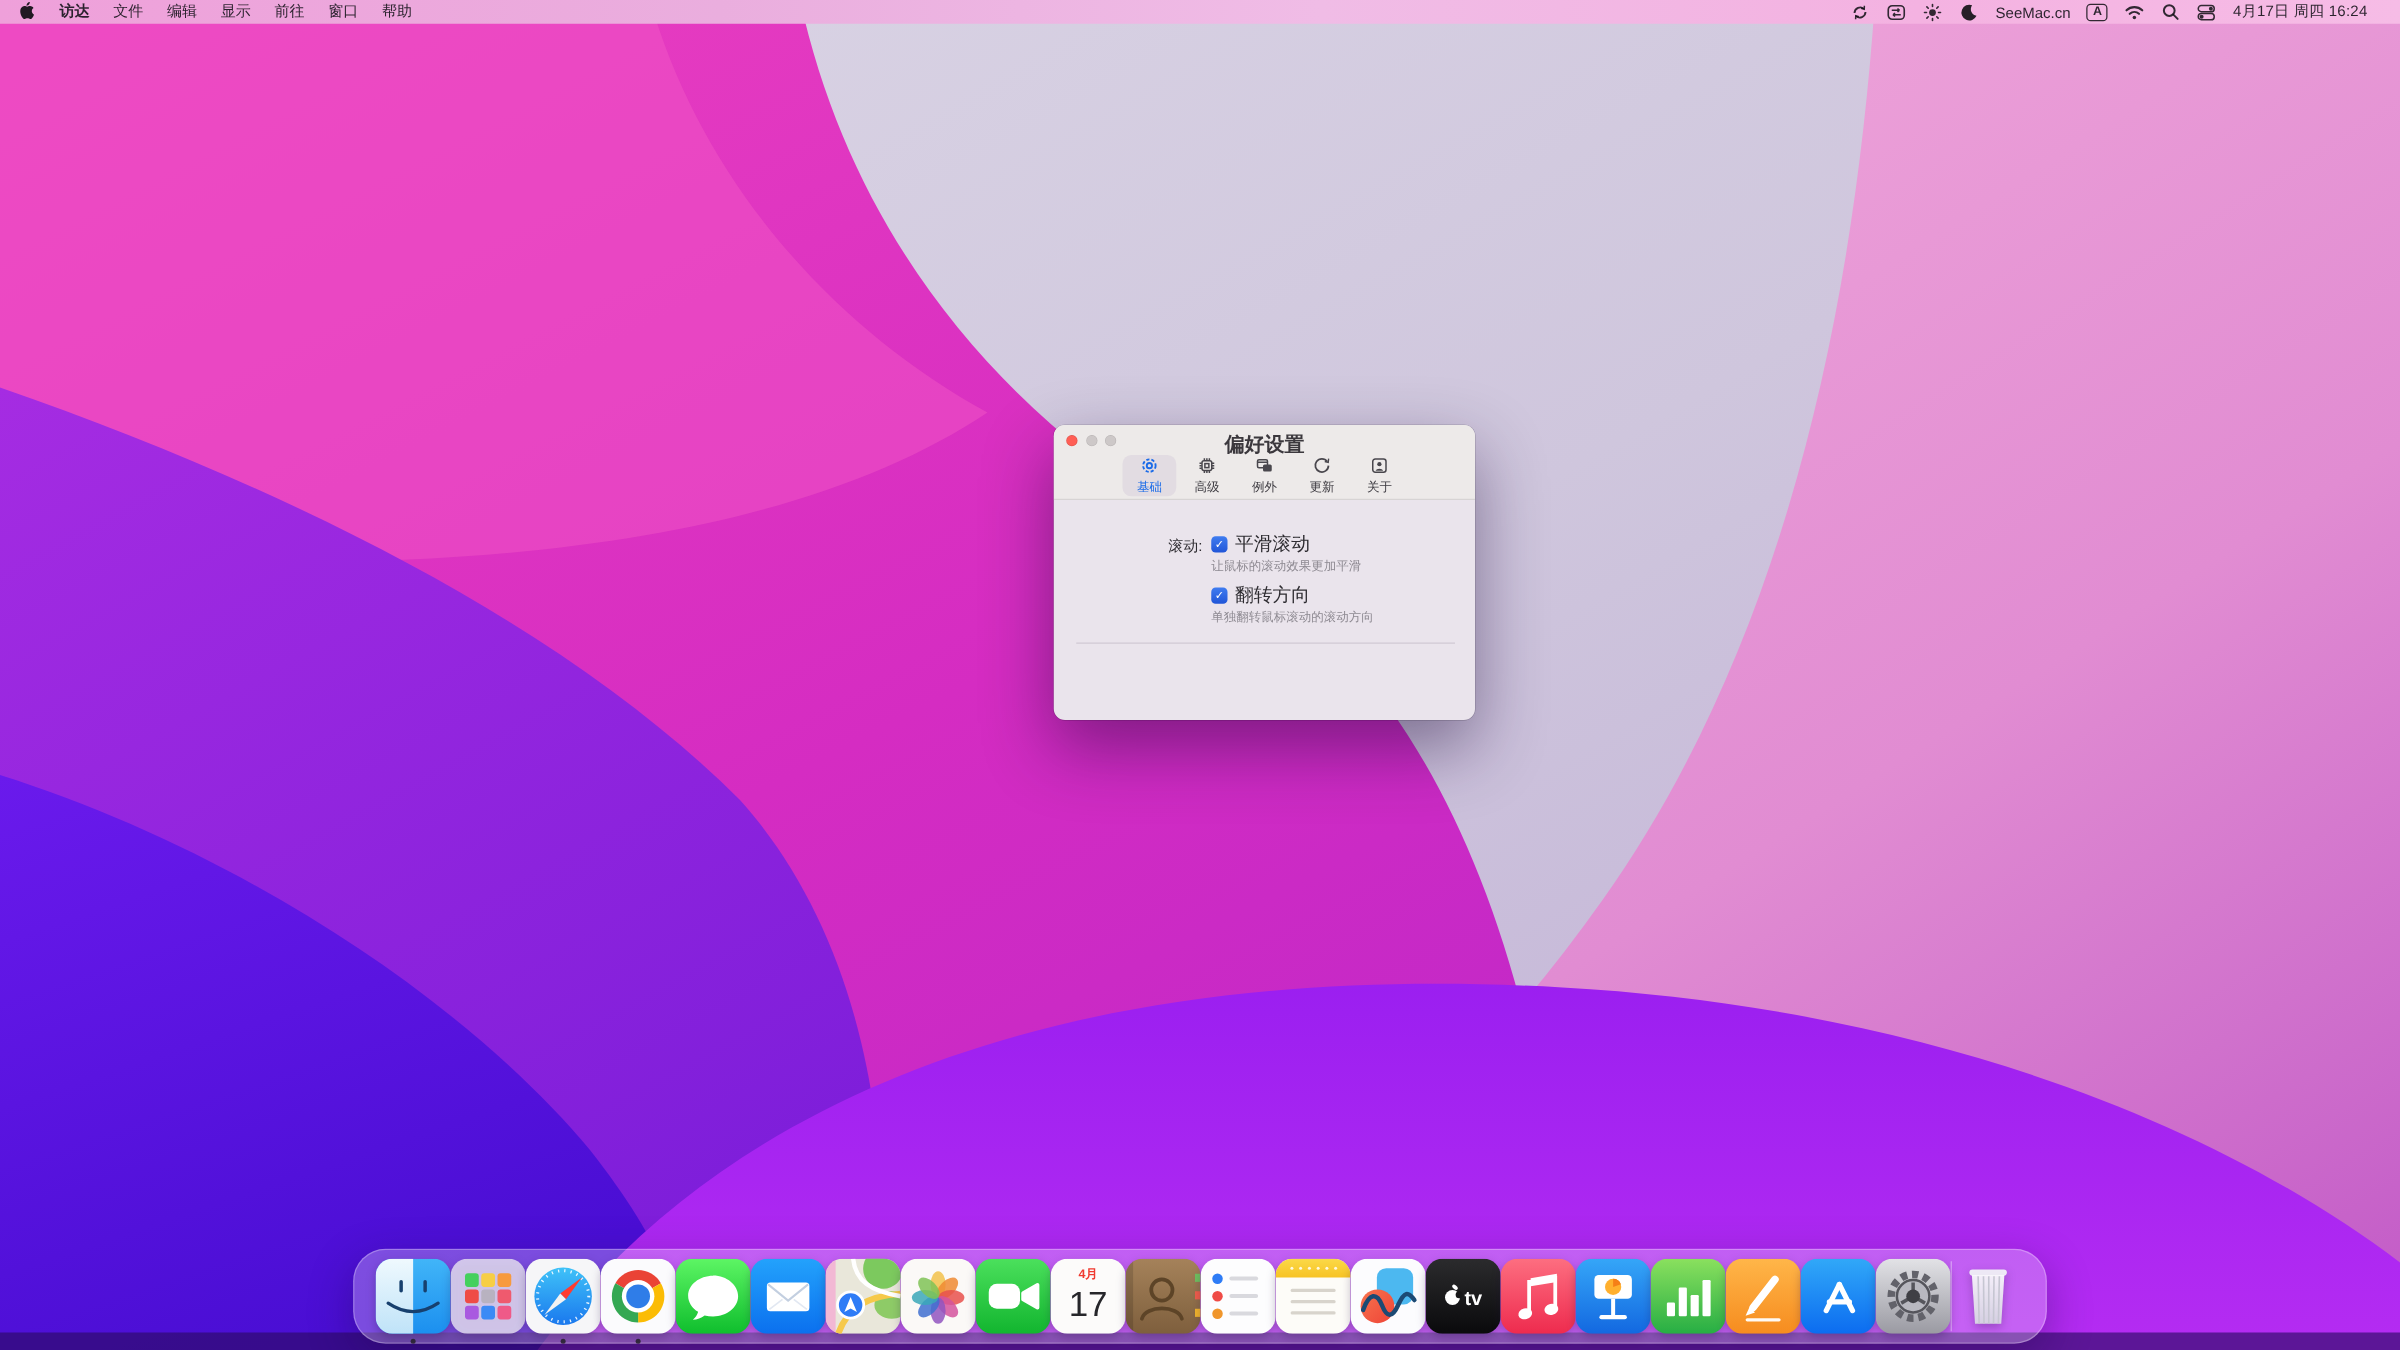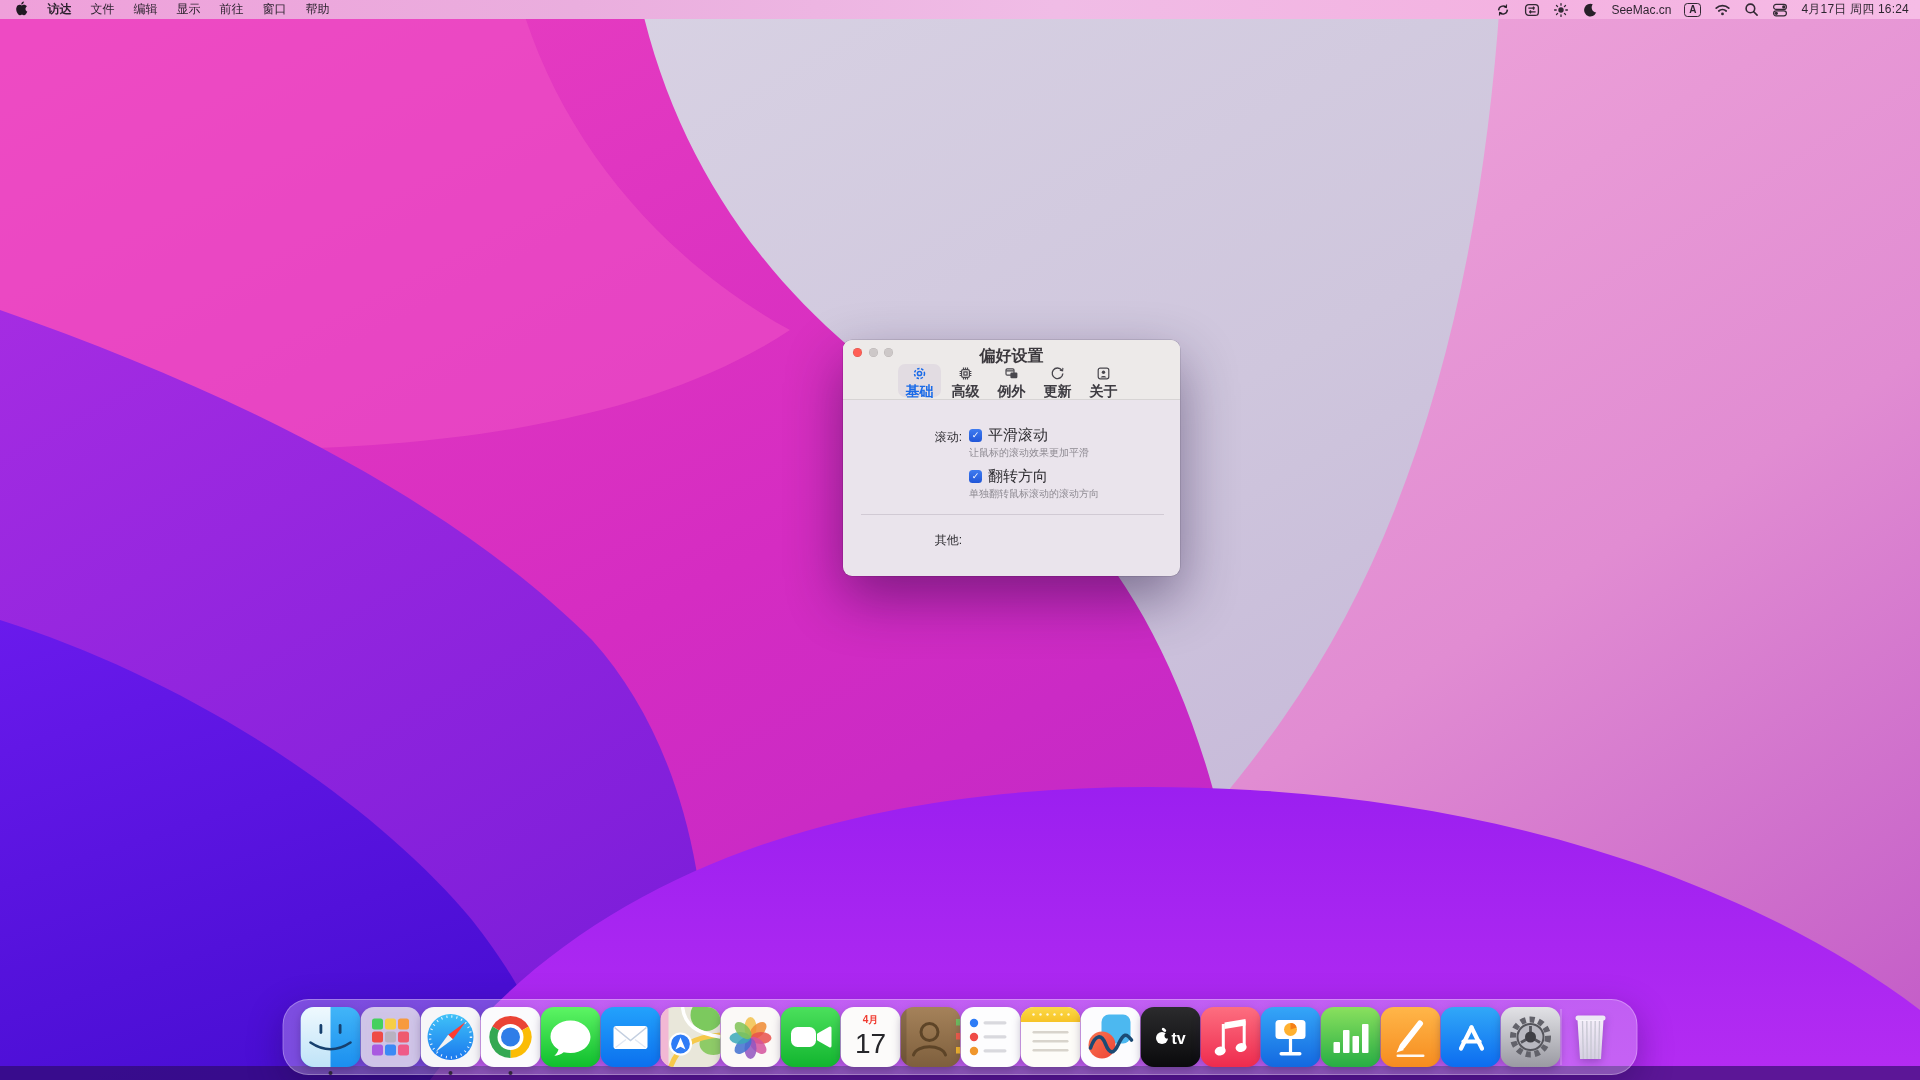--- a/index.html
+++ b/index.html
@@ -9,40 +9,40 @@
   .wallpaper { position:absolute; inset:0; width:100%; height:100%; display:block; }
 
   
   .menubar { position:absolute; top:0; left:0; right:0; height:19px; display:flex; align-items:flex-end;
     background:linear-gradient(90deg,#efa0da 0%,#eaaede 30%,#f0bce6 55%,#f4b2e1 80%,#f6bce6 100%);
     font-size:12px; color:rgba(15,15,20,0.88); z-index:30; }
   .mb-left { display:flex; align-items:center; padding-left:14px; height:100%; }
   .mb-apple { display:flex; align-items:center; padding:0 10px 0 2px; height:100%; }
   .mb-item { padding:0 9.5px; height:100%; display:flex; align-items:center; }
   .mb-bold { font-weight:700; }
-  .mb-right { margin-left:auto; display:flex; align-items:center; gap:13px; padding-right:11px; height:100%; }
+  .mb-right { margin-left:auto; display:flex; align-items:center; gap:13px; padding-right:26px; height:100%; }
   .mb-ic { display:flex; align-items:center; }
   .mb-ic svg { display:block; }
   .mb-im { border:1.3px solid rgba(15,15,20,0.85); border-radius:3.5px; width:17px; height:14px;
     display:flex; align-items:center; justify-content:center; font-size:10px; font-weight:700; }
   .mb-time { font-weight:500; letter-spacing:0.2px; }
 
   
   .pref-window { position:absolute; left:843px; top:340px; width:337px; height:236px; border-radius:9px;
     overflow:hidden; background:#eae4ec; box-shadow:0 22px 55px rgba(25,6,50,0.45), 0 0 0 0.5px rgba(0,0,0,0.18); z-index:20; }
   .win-top { position:relative; height:60px; background:#edeae9; border-bottom:1px solid rgba(0,0,0,0.09); }
   .win-title { position:absolute; top:6px; left:0; width:100%; text-align:center; font-size:16px; font-weight:700; color:#3b383d; }
   .tl { position:absolute; top:7.5px; left:10px; display:flex; gap:6.5px; }
   .tl span { width:9px; height:9px; border-radius:50%; }
   .tl-close { background:#ff5e55; box-shadow:inset 0 0 0 0.5px rgba(0,0,0,0.15); }
   .tl-dim   { background:#cdc8c8; box-shadow:inset 0 0 0 0.5px rgba(0,0,0,0.1); }
   .tabs { position:absolute; top:24px; left:0; right:0; display:flex; justify-content:center; gap:3px; }
   .tab { width:43px; height:33px; border-radius:7px; display:flex; flex-direction:column; align-items:center;
     justify-content:center; gap:1px; color:#49474d; }
-  .tab .tlabel { font-size:14px; color:#3d3b41; line-height:10px;font-weight:bold; }
+  .tab .tlabel { font-size:10px; color:#3d3b41; line-height:10px; }
   .tab.selected { background:#e2dce2; color:#1a6be8; }
   .tab.selected .tlabel { color:#1a6be8; }
   .win-content { padding-top:12px; }
   .sec { display:flex; margin-bottom:4px;margin-top:16px; }
   .sec-label { width:126px; text-align:right; font-size:12px; color:#2e2c31; padding-right:7px; padding-top:1px; }
   .sec-items { flex:1; }
   .ci { margin-bottom:9px; }
   .ci-main { display:flex; align-items:center; gap:6px; height:15px; }
   .cbx { width:13px; height:13px; border-radius:3.5px; display:flex; align-items:center; justify-content:center;
     font-size:9px; line-height:9px; color:#fff; flex:0 0 13px; }
@@ -257,21 +257,20 @@
             <div class="ci-main">
               <span class="cbx on">✓</span>
               <span class="ci-title">翻转方向</span>
             </div>
             <div class="ci-desc">单独翻转鼠标滚动的滚动方向</div>
           </div>
         </div>
       </div>
       <div class="divider"></div>
       <div class="sec">
-        <div class="sec-label">其他:</div>
       </div>
     </div>
   </div>
 
   <div class="dock">
 
     <div class="dock-item">
       <svg width="60" height="60" viewBox="0 0 60 60">
         <defs>
           <clipPath id="cpF">

